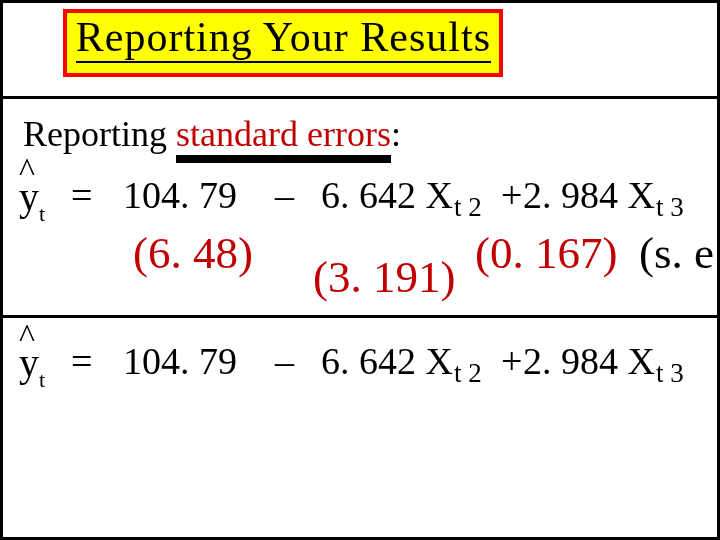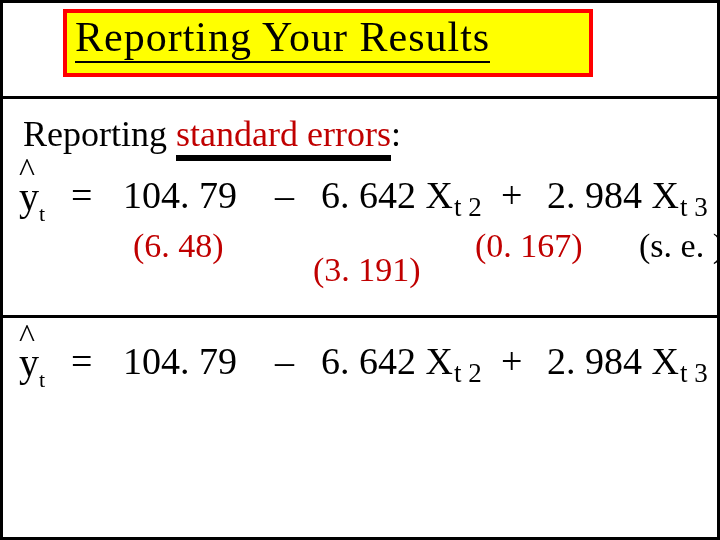--- a/index.html
+++ b/index.html
@@ -16,27 +16,27 @@
     width: 720px;
     height: 540px;
     box-sizing: border-box;
     border: 3px solid #000;
   }
   
   .title-wrap {
     position: absolute;
     left: 60px;
     top: 6px;
-    width: 530px;
+    width: 440px;
     height: 68px;
     background: #ff0;
     border: 4px solid #f00;
     box-sizing: border-box;
     padding: 3px 8px 6px 8px;
-    text-align: left;
+    text-align: right;
   }
   .title-inner {
     font-size: 42px;
     line-height: 1.0;
     letter-spacing: 1px;
   }
   .title-inner span { border-bottom: 2px solid #000; padding-bottom: 1px; }
 
   .hline {
     position: absolute;
@@ -55,21 +55,21 @@
   }
   .block1 { top: 110px; }
   .block2 { top: 330px; }
 
   .heading {
     font-size: 36px;
     margin-bottom: 12px;
   }
   .heading .red {
     color: #c00000;
-    border-bottom: 6px solid #000000;
+    border-bottom: 8px solid #000000;
     padding-bottom: 1px;
   }
 
   .eqrow {
     position: relative;
     height: 60px;
     font-size: 38px;
   }
   .yhat {
     position: absolute;
@@ -92,32 +92,32 @@
   .term {
     position: absolute;
     top: 6px;
     white-space: nowrap;
   }
   .t-eq     { left: 48px; }
   .t-const  { left: 100px; }
   .t-min    { left: 252px; }
   .t-b2     { left: 298px; }
   .t-plus   { left: 478px; }
-  .t-b3     { left: 524px; }
+  .t-b3     { left: 500px; }
   .xsub {
     font-size: 27px;
     position: relative;
     top: 8px;
     left: 1px;
   }
 
   .parenrow {
     position: relative;
     height: 46px;
-    font-size: 34px;
+    font-size: 45px;
     color: #c00000;
   }
   .p { position: absolute; top: 0; white-space: nowrap; }
   .p1 .pA { left: 110px; }
   .p1 .pB { left: 290px; margin-top: 24px; }
   .p1 .pC { left: 452px; }
   .p1 .pD { left: 616px; color:#000; }
 
   .p2 .pA { left: 108px; }
   .p2 .pB { left: 282px; }

